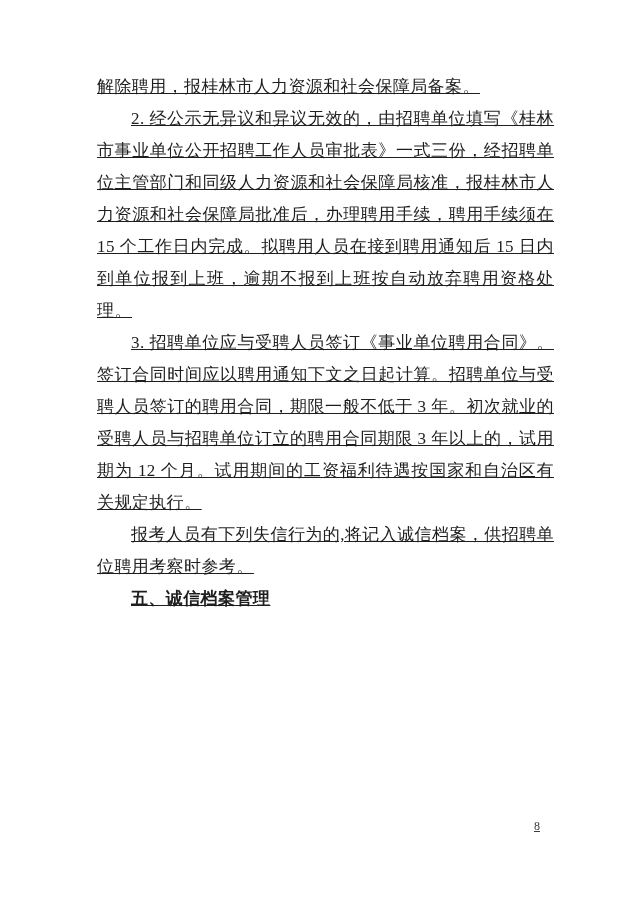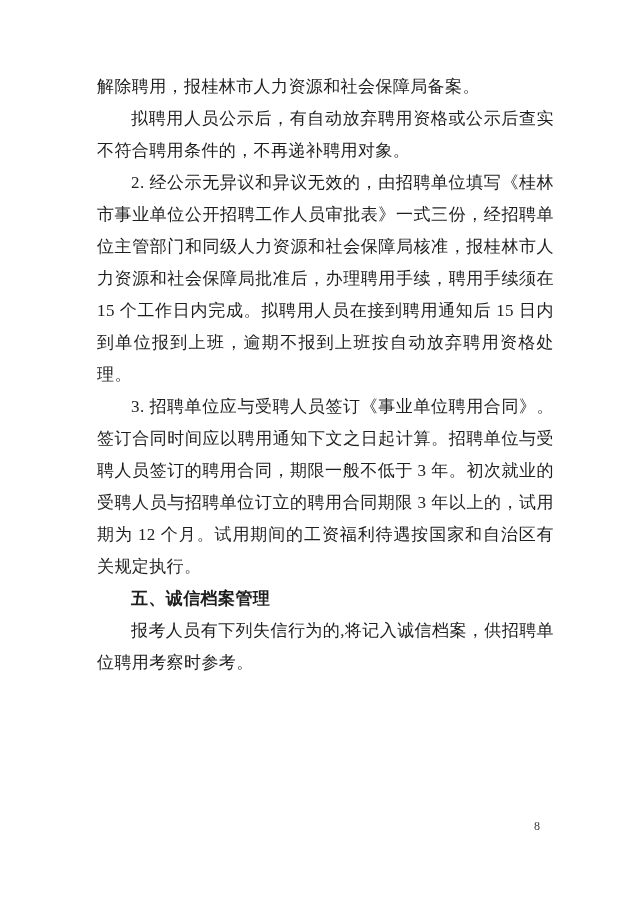--- a/index.html
+++ b/index.html
@@ -1,15 +1,15 @@
 <!DOCTYPE html>
 <html><head>
 <meta charset="utf-8">
 <style>
-  * { margin: 0; padding: 0; box-sizing: border-box; }
+  * { margin: 0; padding: 0; box-sizing: border-box; text-decoration: underline; }
   html, body {
     width: 636px;
     background: #ffffff;
     font-family: "Liberation Serif", "DejaVu Serif", serif;
   }
   .doc-page {
     position: relative;
     width: 636px;
     height: 900px;
     background: #ffffff;
@@ -43,20 +43,19 @@
     text-align: center;
     font-family: "Liberation Serif", "DejaVu Serif", serif;
   }
 </style>
 </head>
 <body>
 
 <div class="doc-page">
   <div class="text-block">
     <p>解除聘用，报桂林市人力资源和社会保障局备案。</p>
-    <p class="indent">拟聘用人员公示后，有自动放弃聘用资格或公示后查实不符合聘用条件的，不再递补聘用对象。</p>
     <p class="indent">2. 经公示无异议和异议无效的，由招聘单位填写《桂林市事业单位公开招聘工作人员审批表》一式三份，经招聘单位主管部门和同级人力资源和社会保障局核准，报桂林市人力资源和社会保障局批准后，办理聘用手续，聘用手续须在 15 个工作日内完成。拟聘用人员在接到聘用通知后 15 日内到单位报到上班，逾期不报到上班按自动放弃聘用资格处理。</p>
     <p class="indent">3. 招聘单位应与受聘人员签订《事业单位聘用合同》。签订合同时间应以聘用通知下文之日起计算。招聘单位与受聘人员签订的聘用合同，期限一般不低于 3 年。初次就业的受聘人员与招聘单位订立的聘用合同期限 3 年以上的，试用期为 12 个月。试用期间的工资福利待遇按国家和自治区有关规定执行。</p>
+    <p class="indent">报考人员有下列失信行为的,将记入诚信档案，供招聘单位聘用考察时参考。</p>
     <p class="indent heading">五、诚信档案管理</p>
-    <p class="indent">报考人员有下列失信行为的,将记入诚信档案，供招聘单位聘用考察时参考。</p>
   </div>
   <div class="page-num">8</div>
 </div>
 
 </body></html>

